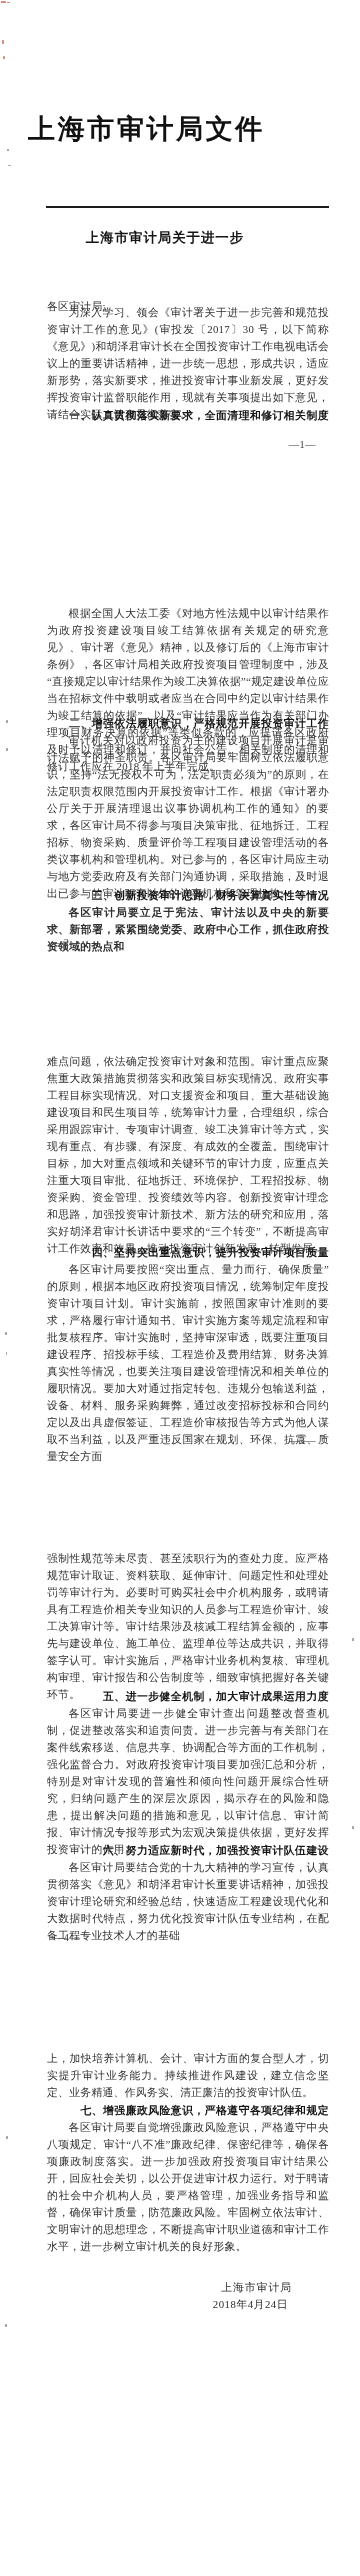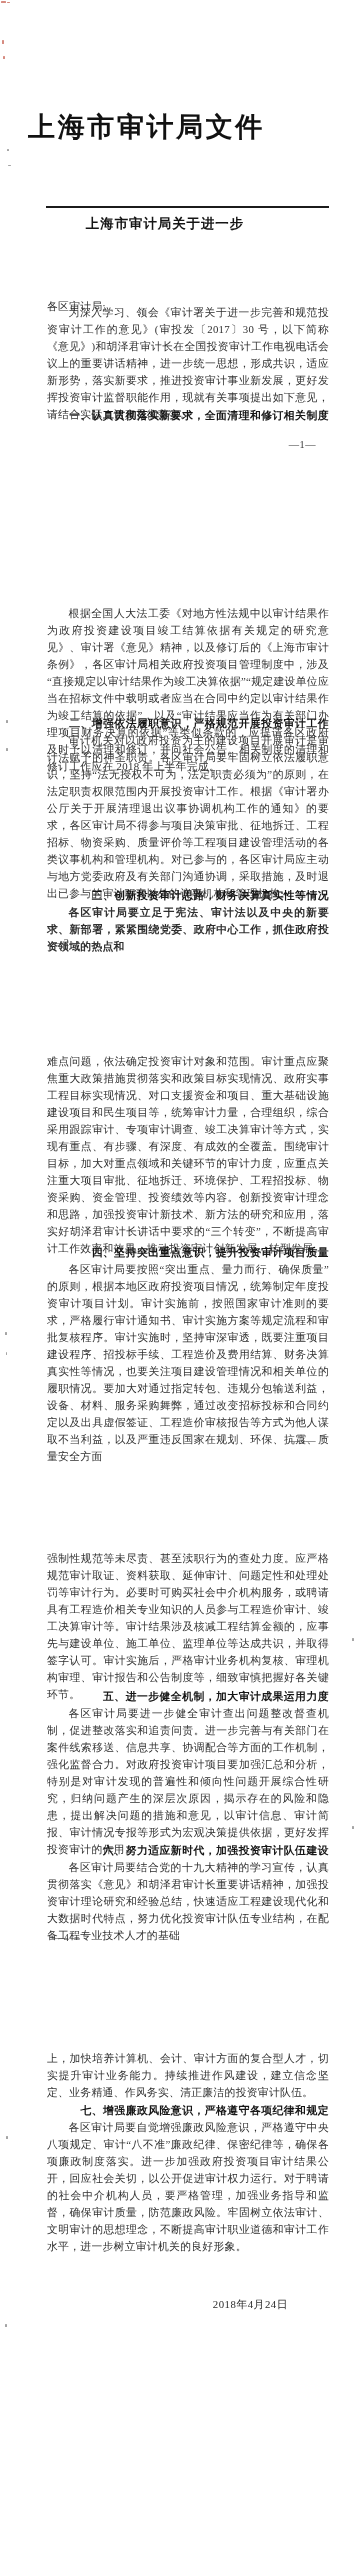--- a/index.html
+++ b/index.html
@@ -6,29 +6,29 @@
   #scan{
     position:relative;width:361px;height:2979px;margin:0;
     background:#ffffff;overflow:hidden;
     font-family:"Liberation Serif","DejaVu Serif",serif;
     color:#2e2e2e;
   }
   
   .agency-title{
     position:absolute;top:113px;left:0;width:293px;text-align:center;
     font-size:27px;line-height:32px;font-weight:900;letter-spacing:2.6px;
-    color:#111;font-family:Liberation Mono, monospace;
+    color:#111;font-family:Liberation Serif, serif;
   }
   .doc-number{
     position:absolute;top:179px;left:0;width:361px;text-align:center;
     font-size:10.3px;color:#222;letter-spacing:0.5px;
   }
   .rule{position:absolute;top:206px;left:46px;width:283px;height:1.5px;background:#1b1b1b;}
   .doc-title{
-    position:absolute;top:213px;left:0;width:330px;text-align:center;
+    position:absolute;top:227px;left:0;width:330px;text-align:center;
     font-size:13.4px;line-height:21px;font-weight:700;color:#151515;letter-spacing:1px;
   }
   
   .block{
     position:absolute;left:47px;width:282px;
     font-size:10.8px;line-height:17px;letter-spacing:0.3px;
     text-align:justify;color:#303030;
   }
   .para{text-indent:21.6px;}
   .para-cont{text-indent:0;}
@@ -95,20 +95,21 @@
       <div class="block para-cont" style="top: 1550px;">强制性规范等未尽责、甚至渎职行为的查处力度。应严格规范审计取证、资料获取、延伸审计、问题定性和处理处罚等审计行为。必要时可购买社会中介机构服务，或聘请具有工程造价相关专业知识的人员参与工程造价审计、竣工决算审计等。审计结果涉及核减工程结算金额的，应事先与建设单位、施工单位、监理单位等达成共识，并取得签字认可。审计实施后，严格审计业务机构复核、审理机构审理、审计报告和公告制度等，细致审慎把握好各关键环节。</div>
       <div class="block heading" style="top: 1688px;">五、进一步健全机制，加大审计成果运用力度</div>
       <div class="block para" style="top: 1705px;">各区审计局要进一步健全审计查出问题整改督查机制，促进整改落实和追责问责。进一步完善与有关部门在案件线索移送、信息共享、协调配合等方面的工作机制，强化监督合力。对政府投资审计项目要加强汇总和分析，特别是对审计发现的普遍性和倾向性问题开展综合性研究，归纳问题产生的深层次原因，揭示存在的风险和隐患，提出解决问题的措施和意见，以审计信息、审计简报、审计情况专报等形式为宏观决策提供依据，更好发挥投资审计的作用。</div>
       <div class="block heading" style="top: 1842px;">六、努力适应新时代，加强投资审计队伍建设</div>
       <div class="block para" style="top: 1859px;">各区审计局要结合党的十九大精神的学习宣传，认真贯彻落实《意见》和胡泽君审计长重要讲话精神，加强投资审计理论研究和经验总结，快速适应工程建设现代化和大数据时代特点，努力优化投资审计队伍专业结构，在配备工程专业技术人才的基础</div>
       <div class="block para-cont" style="top: 2050px;">上，加快培养计算机、会计、审计方面的复合型人才，切实提升审计业务能力。持续推进作风建设，建立信念坚定、业务精通、作风务实、清正廉洁的投资审计队伍。</div>
       <div class="block heading" style="top: 2102px;">七、增强廉政风险意识，严格遵守各项纪律和规定</div>
       <div class="block para" style="top: 2119px;">各区审计局要自觉增强廉政风险意识，严格遵守中央八项规定、审计“八不准”廉政纪律、保密纪律等，确保各项廉政制度落实。进一步加强政府投资项目审计结果公开，回应社会关切，以公开促进审计权力运行。对于聘请的社会中介机构人员，要严格管理，加强业务指导和监督，确保审计质量，防范廉政风险。牢固树立依法审计、文明审计的思想理念，不断提高审计职业道德和审计工作水平，进一步树立审计机关的良好形象。</div>
     </div>
 
+  <div class="sign-line" id="sign-name">上海市审计局</div>
   <div class="sign-line" id="sign-date">2018年4月24日</div>
 
   <div class="speck red sp1"></div>
   <div class="speck red sp2"></div>
   <div class="speck red sp3"></div>
   <div class="speck red sp4"></div>
   <div class="speck gray sp5"></div>
   <div class="speck gray sp6"></div>
   <div class="speck gray sp7"></div>
   <div class="speck gray sp8"></div>

